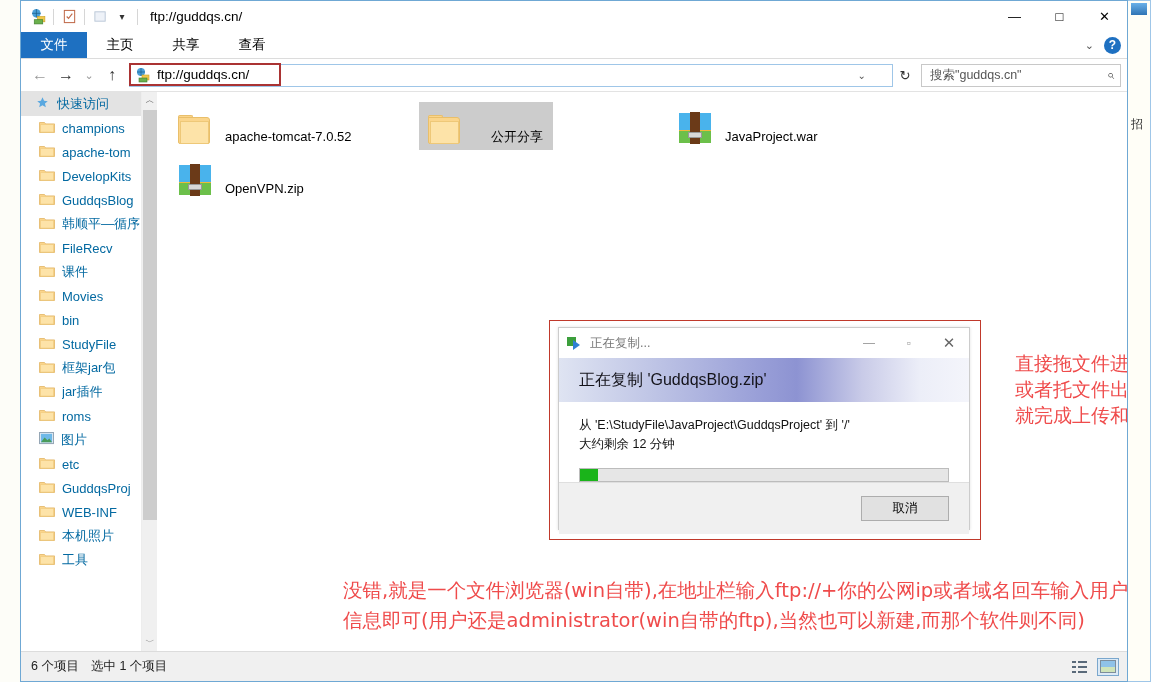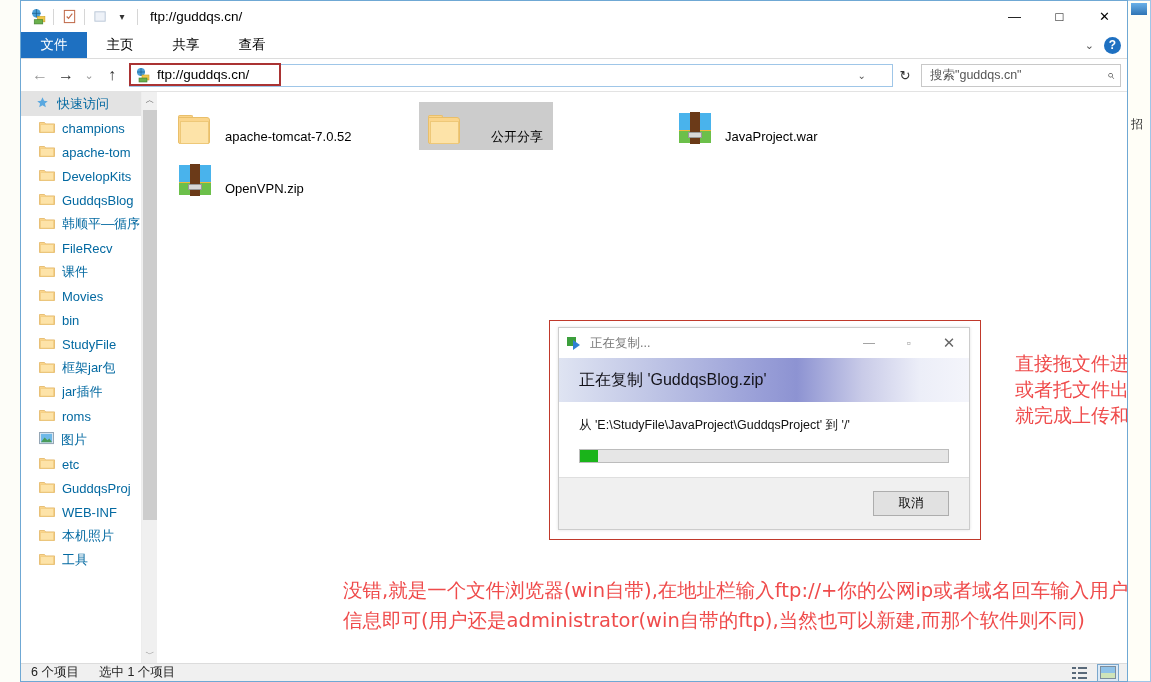--- a/index.html
+++ b/index.html
@@ -240,37 +240,37 @@
   .progress {
     margin-top: 14px; height: 14px; background: #e6e6e6;
     border: 1px solid #bcbcbc; position: relative;
   }
   .progress .fill { position: absolute; left: 0; top: 0; bottom: 0; width: 5%; background: #1ab41a; }
   .dlg-foot {
     height: 52px; flex: none; background: #f0f0f0; border-top: 1px solid #dfdfdf;
     display: flex; align-items: center; justify-content: flex-end; padding-right: 20px;
   }
   .btn-cancel {
-    width: 76px; height: 25px; background: #e1e1e1; border: 1px solid #adadad;
+    width: 88px; height: 25px; background: #e1e1e1; border: 1px solid #adadad;
     font-size: 12.5px; color: #000;
     display: flex; align-items: center; justify-content: center;
   }
 
   
   .anno {
     position: absolute; color: #ef4b4b; font-size: 19px; line-height: 26px;
     white-space: pre; font-family: "DejaVu Sans", "Liberation Sans", sans-serif;
   }
   #anno-side { left: 858px; top: 258px; }
   #anno-bottom { left: 186px; top: 484px; font-size: 19.5px; line-height: 30px; }
 
   
   .statusbar {
-    height: 18px; flex: none; background: #f0f0f0; border-top: 1px solid #dcdcdc;
-    display: flex; align-items: center; padding-left: 10px; gap: 20px;
+    height: 30px; flex: none; background: #f0f0f0; border-top: 1px solid #dcdcdc;
+    display: flex; align-items: center; padding-left: 10px; gap: 12px;
     position: relative;
   }
   .status-text { font-size: 12.5px; color: #222; }
   .viewbtns { position: absolute; right: 8px; display: flex; gap: 6px; align-items: center; }
   .viewbtn { width: 22px; height: 18px; display: flex; align-items: center; justify-content: center; }
   .viewbtn.active { border: 1px solid #7aa7cd; background: #dceaf6; }
   .vb-details { width: 16px; height: 12px; position: relative; }
   .vb-details i {
     position: absolute; left: 0; width: 4px; height: 2px; background: #5a6a7a;
   }
@@ -622,20 +622,21 @@
                 <span class="dlg-ctrl">—</span>
                 <span class="dlg-ctrl">▫</span>
                 <span class="dlg-ctrl x">✕</span>
               </span>
             </div>
             <div class="dlg-banner">
               <span class="dlg-banner-text">正在复制 'GuddqsBlog.zip'</span>
             </div>
             <div class="dlg-mid">
               <div class="dlg-line">从 'E:\StudyFile\JavaProject\GuddqsProject' 到 '/'</div>
+              <div class="dlg-line">大约剩余 12 分钟</div>
               <div class="progress">
                 <div class="fill" id="progress-fill" style="width: 5%;"></div>
               </div>
             </div>
             <div class="dlg-foot">
               <div class="btn-cancel">取消</div>
             </div>
           </div>
         </div>
 

